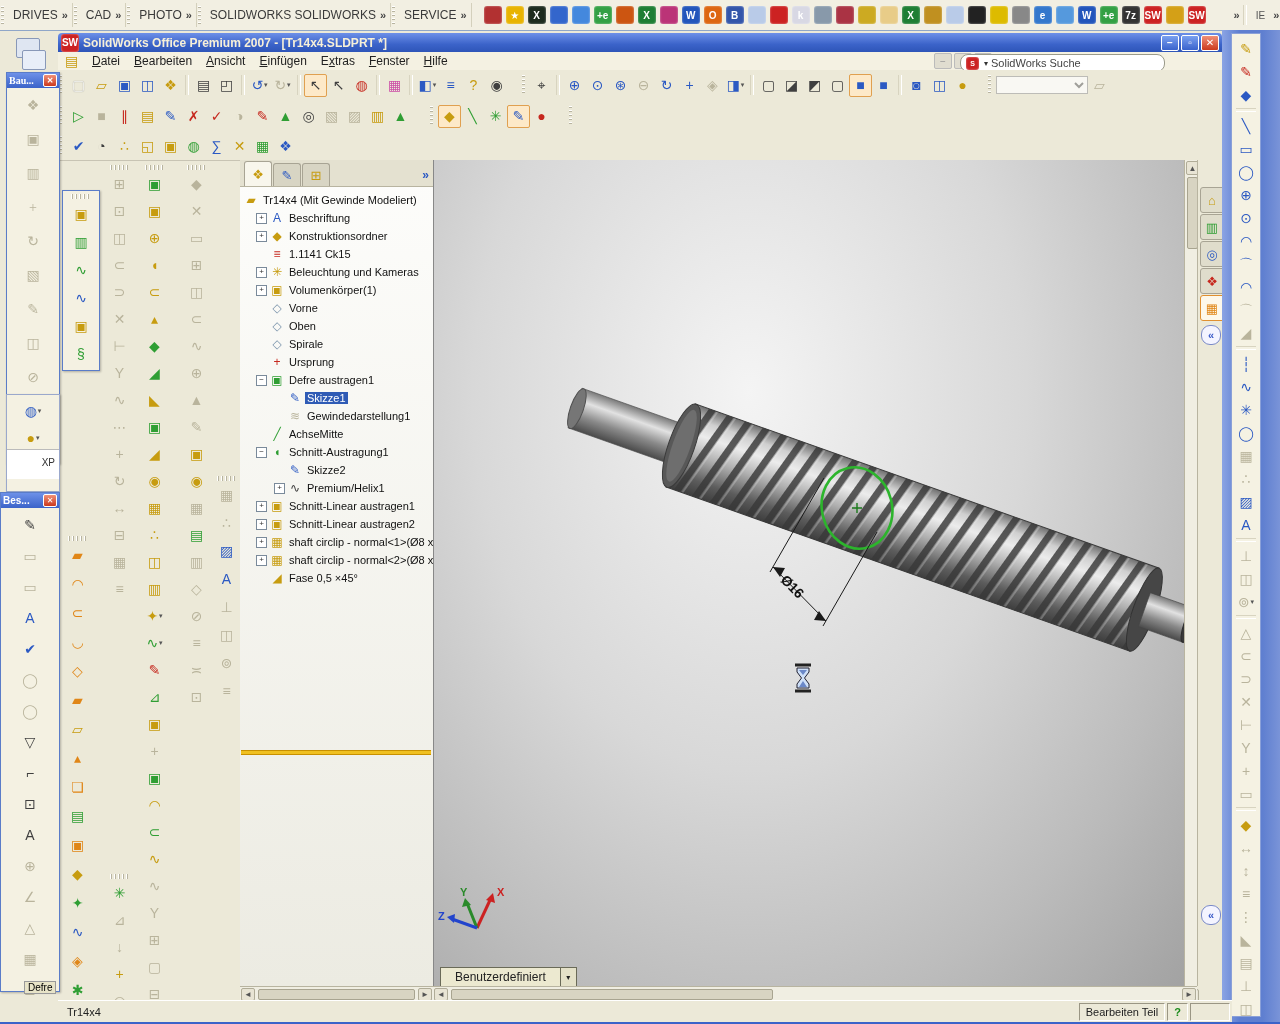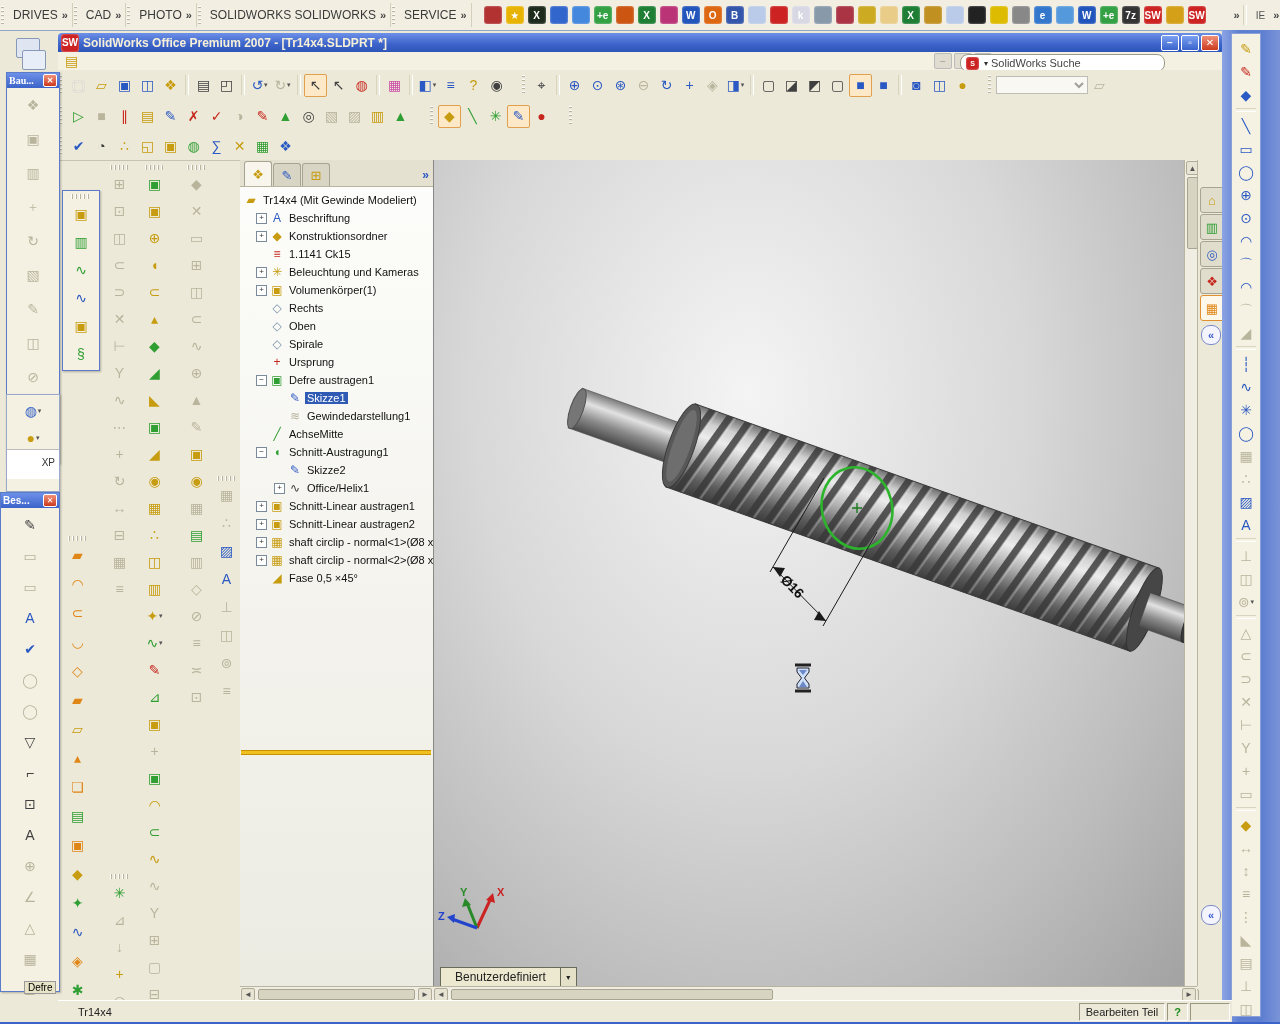--- a/index.html
+++ b/index.html
@@ -176,20 +176,29 @@
     <span class="wbtn b">−</span>
     <span class="wbtn b">▫</span>
     <span class="wbtn r">✕</span>
   </span>
 </div>
 
 <div id="menubar" class="abs">
   <span class="tb" style="margin:0 2px;">
       <span class="gd">▤</span>
     </span>
+  <div id="menus" class="row">
+      <span class="mitem"><u>D</u>atei</span>
+      <span class="mitem"><u>B</u>earbeiten</span>
+      <span class="mitem"><u>A</u>nsicht</span>
+      <span class="mitem"><u>E</u>infügen</span>
+      <span class="mitem">E<u>x</u>tras</span>
+      <span class="mitem"><u>F</u>enster</span>
+      <span class="mitem"><u>H</u>ilfe</span>
+    </div>
   <span style="margin-left:auto;margin-right:230px;display:flex;">
     <span class="wbtn" style="background:#e0ddd0;color:#999;border-color:#bbb;">−</span>
     <span class="wbtn" style="background:#e0ddd0;color:#999;border-color:#bbb;">▫</span>
     <span class="wbtn" style="background:#e0ddd0;color:#999;border-color:#bbb;">✕</span>
   </span>
 </div>
 <div id="search">
   <span class="appic" style="background:#cc2222;width:13px;height:13px;font-size:7px;">S</span>
   <span style="font-size:8px;color:#333;margin:0 3px;">▾</span>
   <span>SolidWorks Suche</span>
@@ -937,21 +946,21 @@
         <span class="tlabel">Beleuchtung und Kameras</span>
       </div>
       <div class="trow" style="padding-left: 16px;">
         <span class="texp">+</span>
         <span class="tico gd">▣</span>
         <span class="tlabel">Volumenkörper(1)</span>
       </div>
       <div class="trow" style="padding-left: 16px;">
         <span class="tspace"></span>
         <span class="tico sl">◇</span>
-        <span class="tlabel">Rechts</span>
+        <span class="tlabel">Vorne</span>
       </div>
       <div class="trow" style="padding-left: 16px;">
         <span class="tspace"></span>
         <span class="tico sl">◇</span>
         <span class="tlabel">Oben</span>
       </div>
       <div class="trow" style="padding-left: 16px;">
         <span class="tspace"></span>
         <span class="tico sl">◇</span>
         <span class="tlabel">Spirale</span>
@@ -987,21 +996,21 @@
         <span class="tlabel">Schnitt-Austragung1</span>
       </div>
       <div class="trow" style="padding-left: 34px;">
         <span class="tspace"></span>
         <span class="tico bl">✎</span>
         <span class="tlabel">Skizze2</span>
       </div>
       <div class="trow" style="padding-left: 34px;">
         <span class="texp">+</span>
         <span class="tico bk">∿</span>
-        <span class="tlabel">Office/Helix1</span>
+        <span class="tlabel">Premium/Helix1</span>
       </div>
       <div class="trow" style="padding-left: 16px;">
         <span class="texp">+</span>
         <span class="tico gd">▣</span>
         <span class="tlabel">Schnitt-Linear austragen1</span>
       </div>
       <div class="trow" style="padding-left: 16px;">
         <span class="texp">+</span>
         <span class="tico gd">▣</span>
         <span class="tlabel">Schnitt-Linear austragen2</span>
@@ -1272,19 +1281,19 @@
   <div class="sbtn" style="width:12px;height:11px;margin:1px;">►</div>
 </div>
 <div class="abs sb row" style="left:433px;top:986px;width:764px;height:14px;border-top:1px solid #b8b4a0;">
   <div class="sbtn" style="width:12px;height:11px;margin:1px;">◄</div>
   <div class="sthumb" style="width:320px;height:9px;margin:1px 2px;"></div>
   <div style="flex:1;"></div>
   <div class="sbtn" style="width:12px;height:11px;margin:1px;">►</div>
 </div>
 
 <div id="statusbar" class="abs">
-  <span style="margin-left:20px;">Tr14x4</span>
+  <span style="margin-left:9px;">Tr14x4</span>
   <span style="margin-left:auto;"></span>
   <span class="scell">Bearbeiten Teil</span>
   <span class="scell" style="color:#1a8a1a;font-weight:bold;">?</span>
   <span class="scell" style="width:26px;"></span>
 </div>
 <div class="abs" style="left:0;top:1022px;width:1280px;height:2px;background:#3b63c9;"></div>
 
 </body></html>

